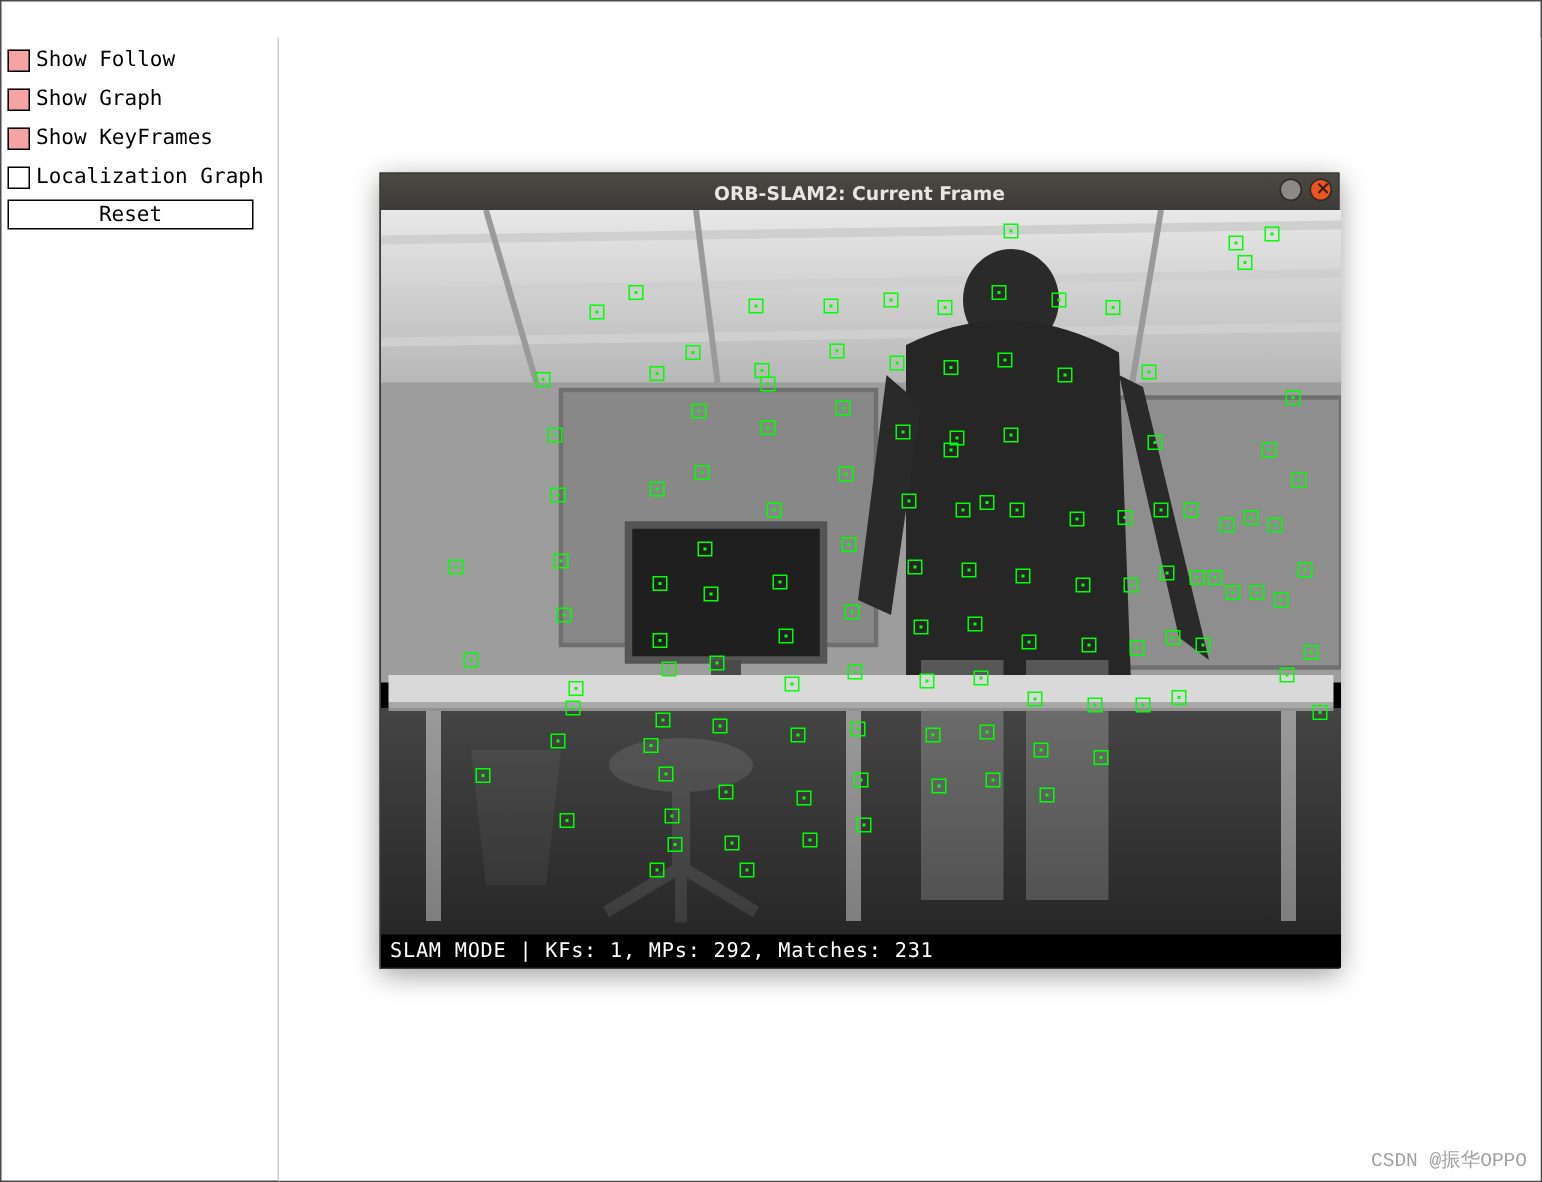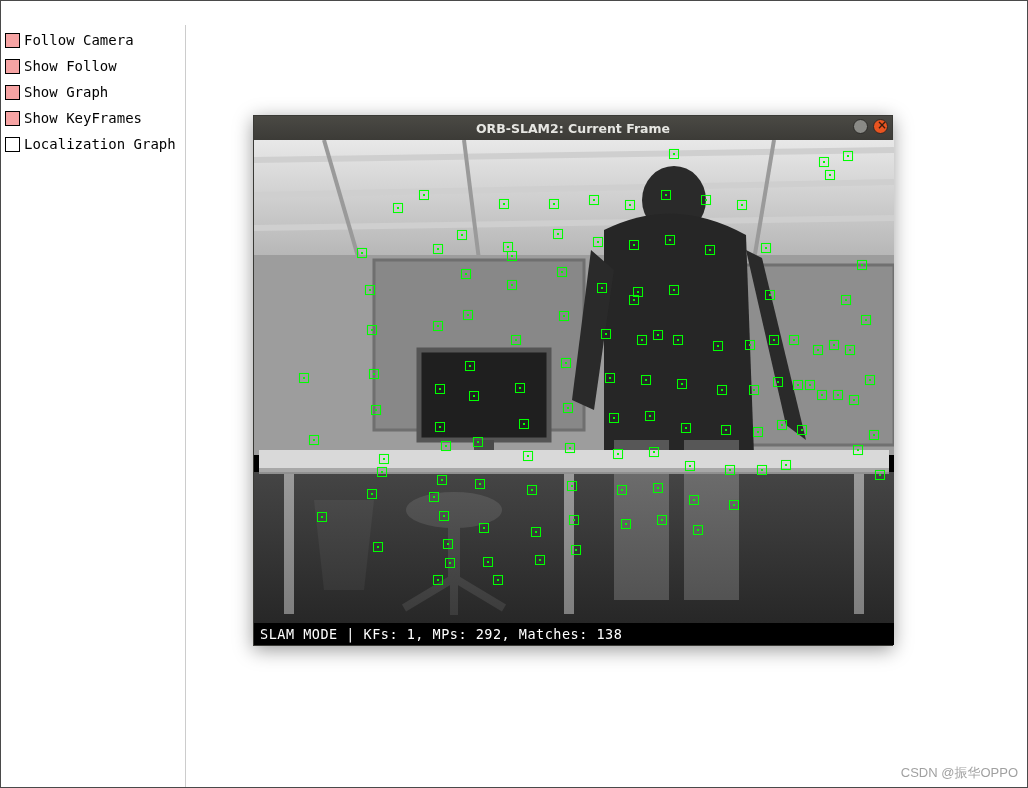--- a/index.html
+++ b/index.html
@@ -98,51 +98,48 @@
     position:absolute; left:0; right:0; bottom:0; height:22px;
     background:#000; color:#fff;
     font-family:"DejaVu Sans Mono","Courier New",monospace;
     font-size:13.5px; letter-spacing:0.5px;
     display:flex; align-items:center; padding-left:6px;
   }
 
   .watermark {
     position:absolute; right:10px; bottom:6px;
     color:rgba(120,120,120,0.7); font-size:13px;
-    font-family:Liberation Sans, sans-serif;
+    font-family:Liberation Mono, monospace;
     pointer-events:none;
   }
 </style>
 </head>
 <body>
 
 <div class="mapviewer">
 
   <div class="mv-body">
     <div class="sidebar">
       <div class="check-row">
         <span class="cbox on"></span>
-        <span>Follow Camera</span>
-      </div>
-      <div class="check-row">
-        <span class="cbox on"></span>
         <span>Show Follow</span>
       </div>
       <div class="check-row">
         <span class="cbox on"></span>
         <span>Show Graph</span>
       </div>
       <div class="check-row">
         <span class="cbox on"></span>
         <span>Show KeyFrames</span>
       </div>
       <div class="check-row">
         <span class="cbox off"></span>
         <span>Localization Graph</span>
       </div>
+      <button class="reset-btn">Reset</button>
     </div>
 
     <div class="map-canvas"></div>
   </div>
 </div>
 
 <div class="frame-window">
   <div class="cf-titlebar">
     <span>ORB-SLAM2: Current Frame</span>
     <div class="cf-btns">
@@ -337,18 +334,18 @@
         <div class="feat" style="left: 595px; top: 255px;"></div>
         <div class="feat" style="left: 599px; top: 305px;"></div>
         <div class="feat" style="left: 603px; top: 120px;"></div>
         <div class="feat" style="left: 607px; top: 175px;"></div>
         <div class="feat" style="left: 611px; top: 235px;"></div>
         <div class="feat" style="left: 615px; top: 290px;"></div>
         <div class="feat" style="left: 621px; top: 330px;"></div>
       </div>
 
     <div class="statusbar">
-      <span>SLAM MODE |  KFs: 1, MPs: 292, Matches: 138</span>
+      <span>SLAM MODE |  KFs: 1, MPs: 292, Matches: 231</span>
     </div>
   </div>
 </div>
 
 <div class="watermark">CSDN @振华OPPO</div>
 
 </body></html>

